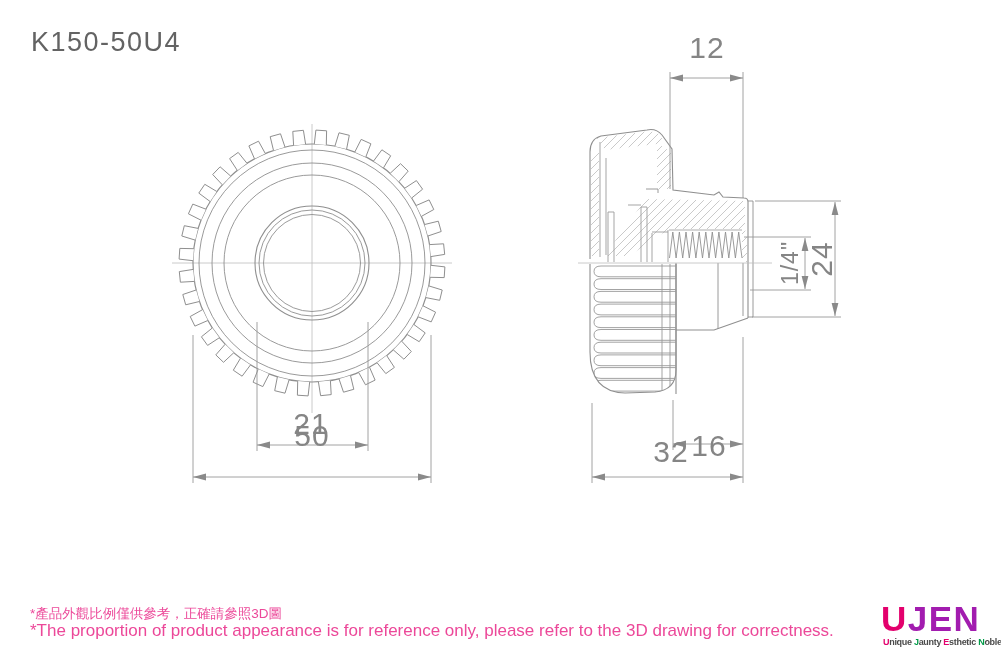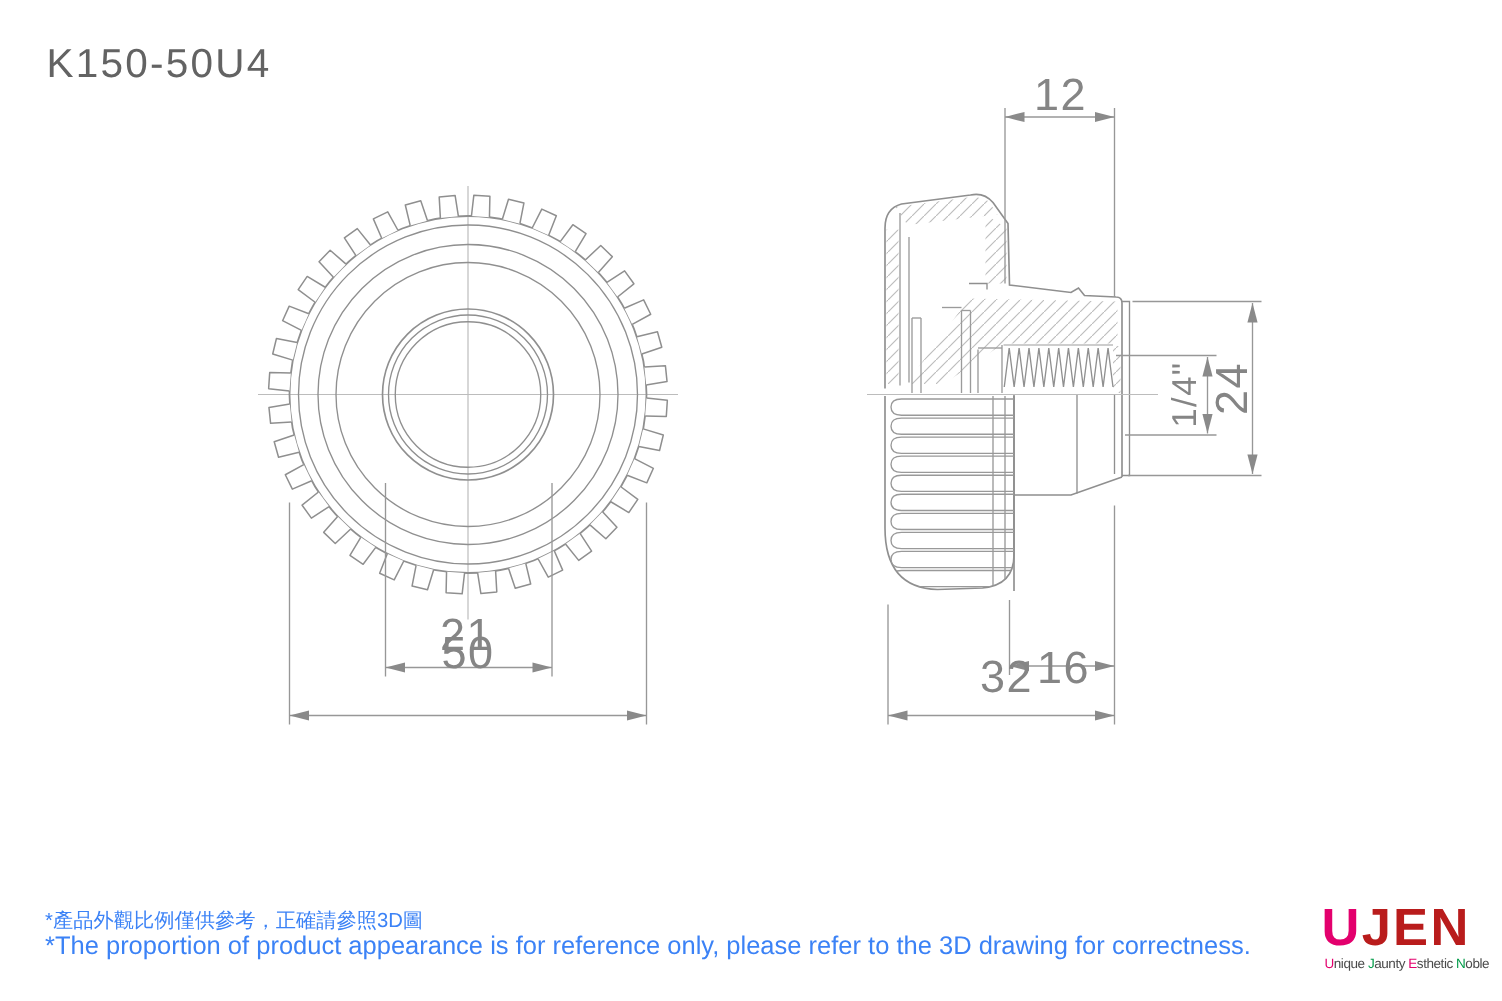--- a/index.html
+++ b/index.html
@@ -5,27 +5,27 @@
   html,body{margin:0;padding:0;background:#fff;}
   .page{position:relative;width:1001px;height:667px;background:#ffffff;
         font-family:"Liberation Sans",sans-serif;overflow:hidden;border-radius:27px;}
   .page svg{position:absolute;left:0;top:0;}
   .txt{position:absolute;white-space:nowrap;}
   .title{left:31px;top:27px;font-size:27px;font-weight:300;color:#636363;letter-spacing:1.5px;}
   .dim{color:#858585;font-size:30px;font-weight:300;letter-spacing:1px;
        transform:translate(-50%,-50%);}
   .dim.rot{transform:translate(-50%,-50%) rotate(-90deg);}
   .dim.small{font-size:23px;}
-  .fn{left:30px;color:#3b82f6;}
+  .fn{left:30px;color:#ec4899;}
   .fn.zh{top:605px;font-size:13.5px;}
   .fn.en{top:621px;font-size:17px;}
   .logo{left:881px;top:601px;font-size:35px;font-weight:700;letter-spacing:1.5px;line-height:1;}
   .logo .u{color:#e3006d;}
-  .logo .jen{color:#b91c1c;}
-  .tagline{left:883px;top:637px;font-size:9px;font-weight:400;letter-spacing:-0.3px;color:#4a4a4a;}
+  .logo .jen{color:#a21caf;}
+  .tagline{left:883px;top:637px;font-size:9px;font-weight:700;letter-spacing:-0.3px;color:#4a4a4a;}
   .tagline .pk{color:#e3006d;}
   .tagline .gr{color:#009b48;}
 </style>
 </head>
 <body>
 
 <div class="page">
 
   <svg width="1001" height="667" viewBox="0 0 1001 667">
     <defs>
@@ -201,21 +201,21 @@
           <polygon points="805,238 801.6,251 808.4,251"></polygon>
           <polygon points="805,289 801.6,276 808.4,276"></polygon>
         </g>
     </g>
   </svg>
 
   <div class="txt title">K150-50U4</div>
 
   <div class="txt dim" style="left:311px;top:424px;">21</div>
   <div class="txt dim" style="left:312px;top:436px;">50</div>
-  <div class="txt dim" style="left:707px;top:64px;">12</div>
+  <div class="txt dim" style="left:707px;top:48px;">12</div>
   <div class="txt dim" style="left:709px;top:446px;">16</div>
   <div class="txt dim" style="left:671px;top:452px;">32</div>
   <div class="txt dim rot" style="left:822px;top:259px;">24</div>
   <div class="txt dim rot small" style="left:790px;top:263px;">1/4"</div>
 
   <div class="txt fn zh">*產品外觀比例僅供參考，正確請參照3D圖</div>
   <div class="txt fn en">*The proportion of product appearance is for reference only, please refer to the 3D drawing for correctness.</div>
 
   <div class="txt logo"><span class="u">U</span><span class="jen">JEN</span></div>
   <div class="txt tagline"><span class="pk">U</span><span>nique</span>&nbsp;<span class="gr">J</span><span>aunty</span>&nbsp;<span class="pk">E</span><span>sthetic</span>&nbsp;<span class="gr">N</span><span>oble</span></div>

